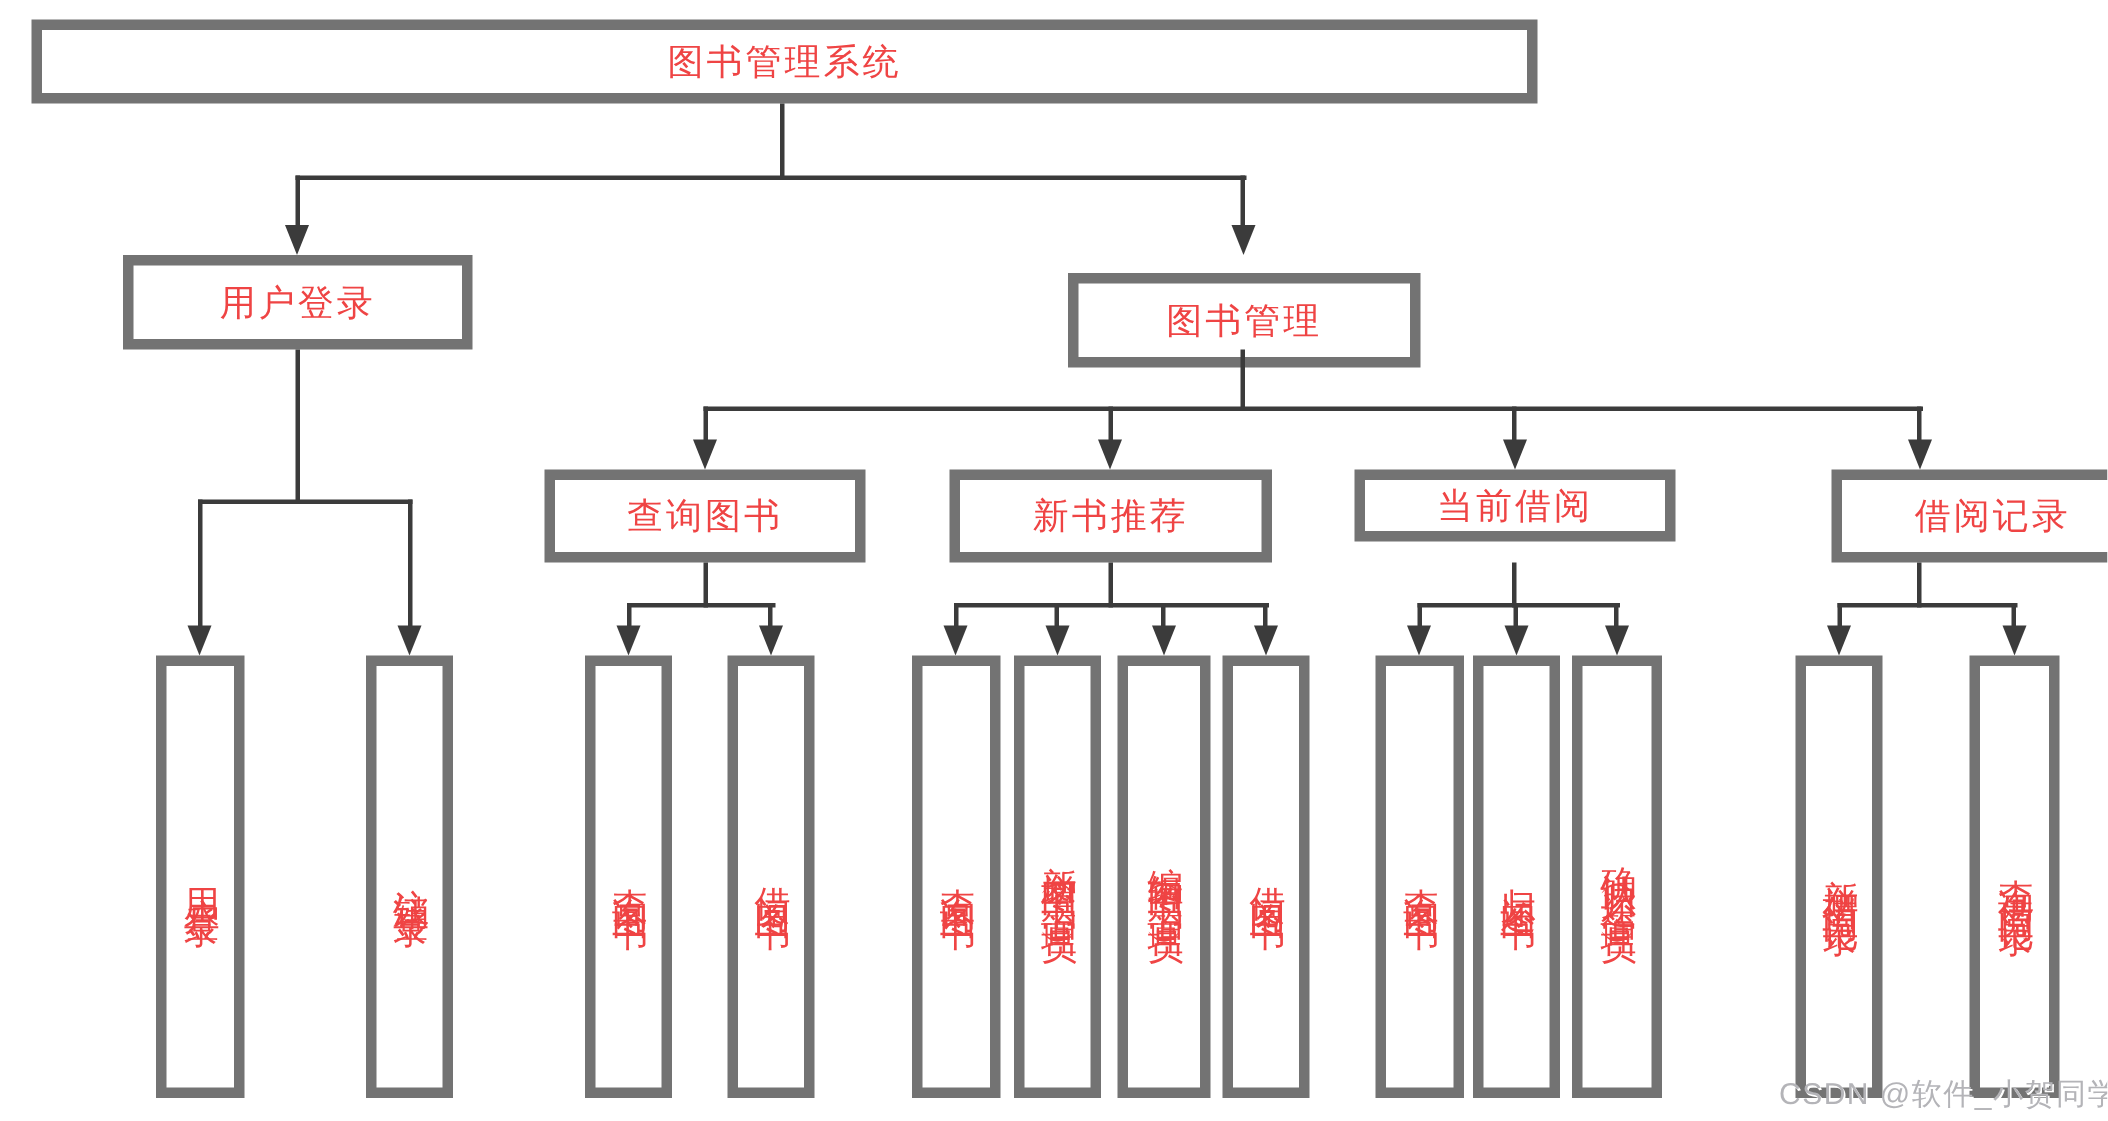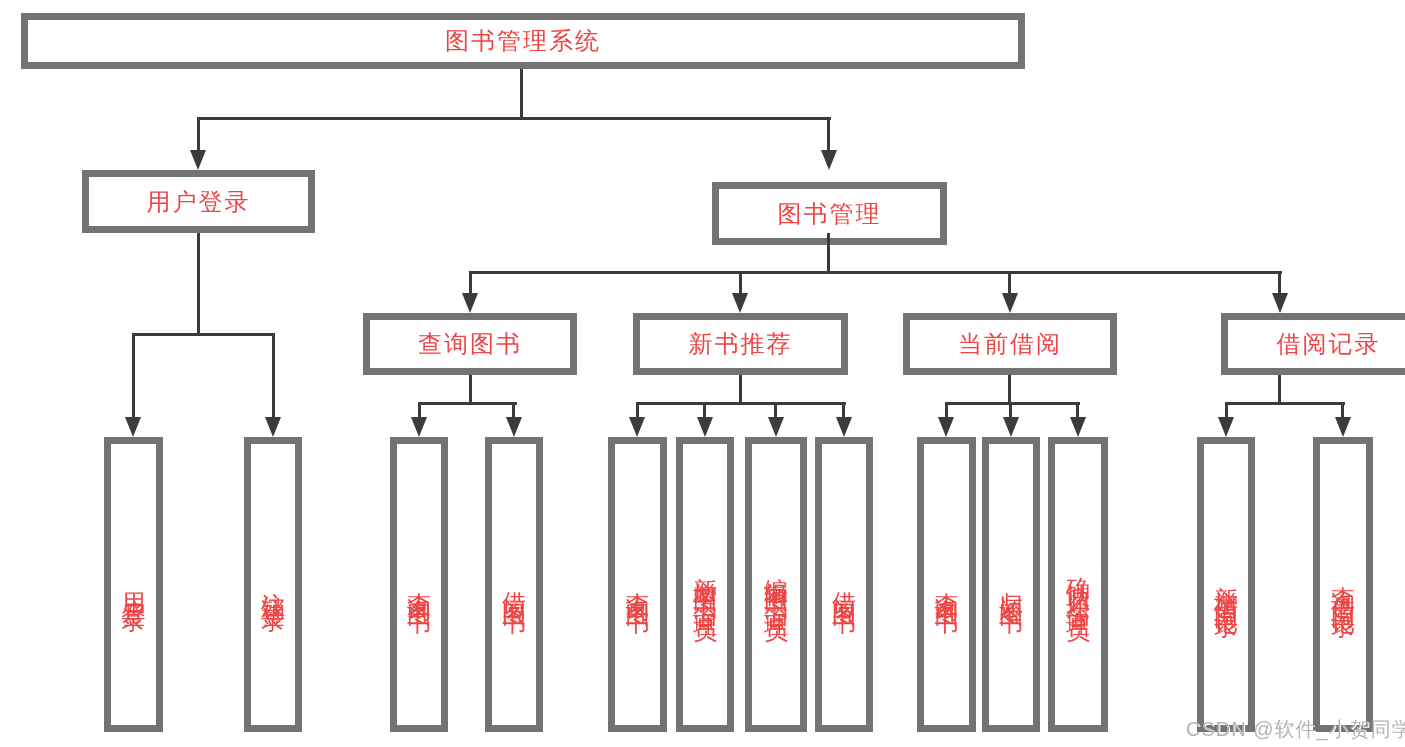--- a/index.html
+++ b/index.html
@@ -82,21 +82,21 @@
   <div class="box hbox" style="left:712px; top:182px; width:235px; height:63px;">
     <span>图书管理</span>
   </div>
 
   <div class="box hbox" style="left:363px; top:313px; width:214px; height:62px;">
     <span>查询图书</span>
   </div>
   <div class="box hbox" style="left:633px; top:313px; width:215px; height:62px;">
     <span>新书推荐</span>
   </div>
-  <div class="box hbox" style="left:903px; top:313px; width:214px; height:62px;">
+  <div class="box hbox" style="left:903px; top:313px; width:214px; height:48px;">
     <span>当前借阅</span>
   </div>
   <div class="box hbox" style="left:1221px; top:313px; width:215px; height:62px;">
     <span>借阅记录</span>
   </div>
 
   <div class="box vbox" style="left:104px; top:437px; width:59px; height:295px;">
     <span>用户登录</span>
   </div>
   <div class="box vbox" style="left:244px; top:437px; width:58px; height:295px;">

